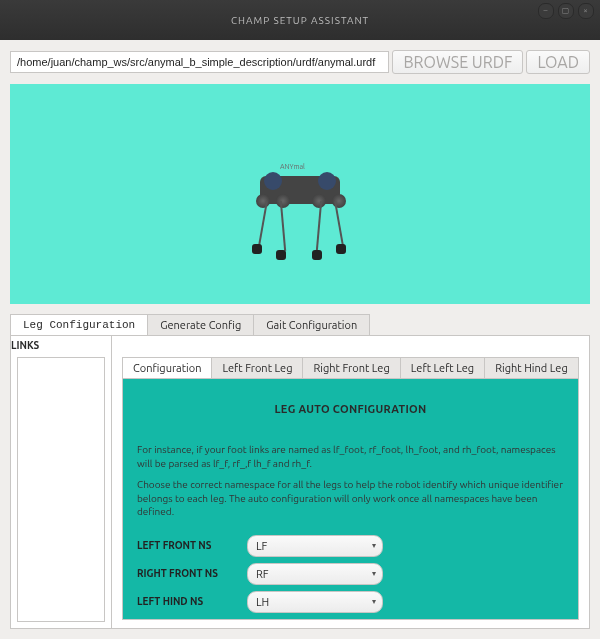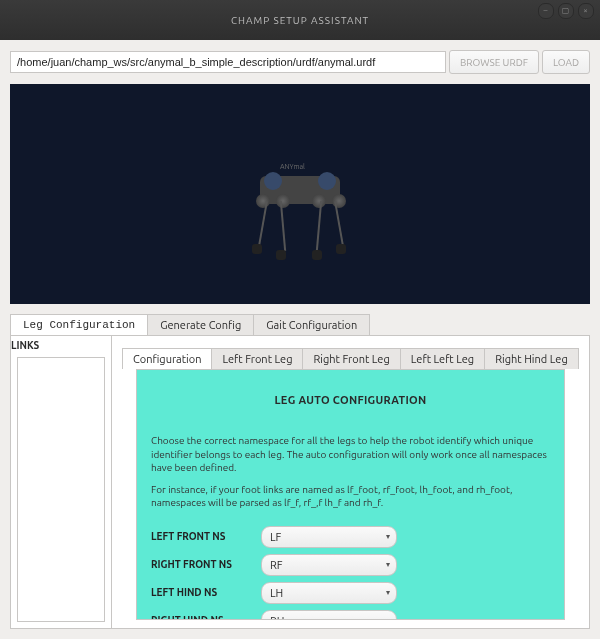--- a/index.html
+++ b/index.html
@@ -61,32 +61,32 @@
     height: 20px;
     border: 1px solid var(--border);
     background: #fff;
     padding: 0 6px;
     font-size: 11px;
     color: #222;
   }
   .top-btn {
     height: 22px;
     padding: 0 10px;
-    font-size: 10px;
+    font-size: 16px;
     border: 1px solid var(--border);
     border-radius: 3px;
     background: linear-gradient(#fafafa,#eeeeee);
     color: var(--button-text-disabled);
     display:flex;align-items:center;justify-content:center;
   }
 
   .viewport {
     margin: 6px 10px 10px 10px;
     height: 220px;
-    background: #0f172a;
+    background: #5eead4;
     position: relative;
     flex-shrink: 0;
     overflow: hidden;
   }
   
   .robot {
     position:absolute; left:50%; top:50%;
     transform:translate(-50%,-40%);
     width:180px; height:120px;
   }
@@ -155,39 +155,39 @@
     text-align:left; padding:4px 0; font-size:10px; font-weight:bold;
   }
   .links-list {
     flex:1; margin:2px 6px 6px 6px;
     border:1px solid var(--border);
     background:#fff;
   }
 
   .config-pane {
     flex:1; display:flex; flex-direction:column;
-    padding: 12px 0 8px 0;
+    padding: 21px 0 8px 0;
   }
   .inner-tabs {
     display:flex;
     margin: 0 10px;
   }
   .itab {
     padding: 4px 10px;
     border:1px solid var(--border);
     border-bottom:none;
     background: var(--panel-dark);
     margin-right:-1px;
     font-size:11px;
   }
   .itab.active { background:#fff; position:relative; z-index:2;}
   .inner-panel {
-    margin: 0 24px;
+    margin: 0 10px;
     border:1px solid var(--border);
-    background:#5eead4;
+    background:#14b8a6;
     flex:1;
     padding: 16px 14px;
     overflow:auto;
   }
   .section-title {
     text-align:center;
     font-weight:bold;
     font-size:11px;
     margin: 8px 0 28px 0;
     letter-spacing: 0.3px;
@@ -281,22 +281,22 @@
         <div class="itab active">Configuration</div>
         <div class="itab">Left Front Leg</div>
         <div class="itab">Right Front Leg</div>
         <div class="itab">Left Left Leg</div>
         <div class="itab">Right Hind Leg</div>
       </div>
 
       <div class="inner-panel">
         <div class="section-title">LEG AUTO CONFIGURATION</div>
 
+        <div class="help-text">For instance, if your foot links are named as lf_foot, rf_foot, lh_foot, and rh_foot, namespaces will be parsed as lf_f, rf_,f lh_f and rh_f.</div>
         <div class="help-text">Choose the correct namespace for all the legs to help the robot identify which unique identifier belongs to each leg. The auto configuration will only work once all namespaces have been defined.</div>
-        <div class="help-text">For instance, if your foot links are named as lf_foot, rf_foot, lh_foot, and rh_foot, namespaces will be parsed as lf_f, rf_,f lh_f and rh_f.</div>
 
         <div class="form">
 
           <div class="form-row">
             <div class="form-label">LEFT FRONT NS</div>
             <div class="dropdown">
               <span>LF</span>
               <span class="caret">▾</span>
             </div>
           </div>

